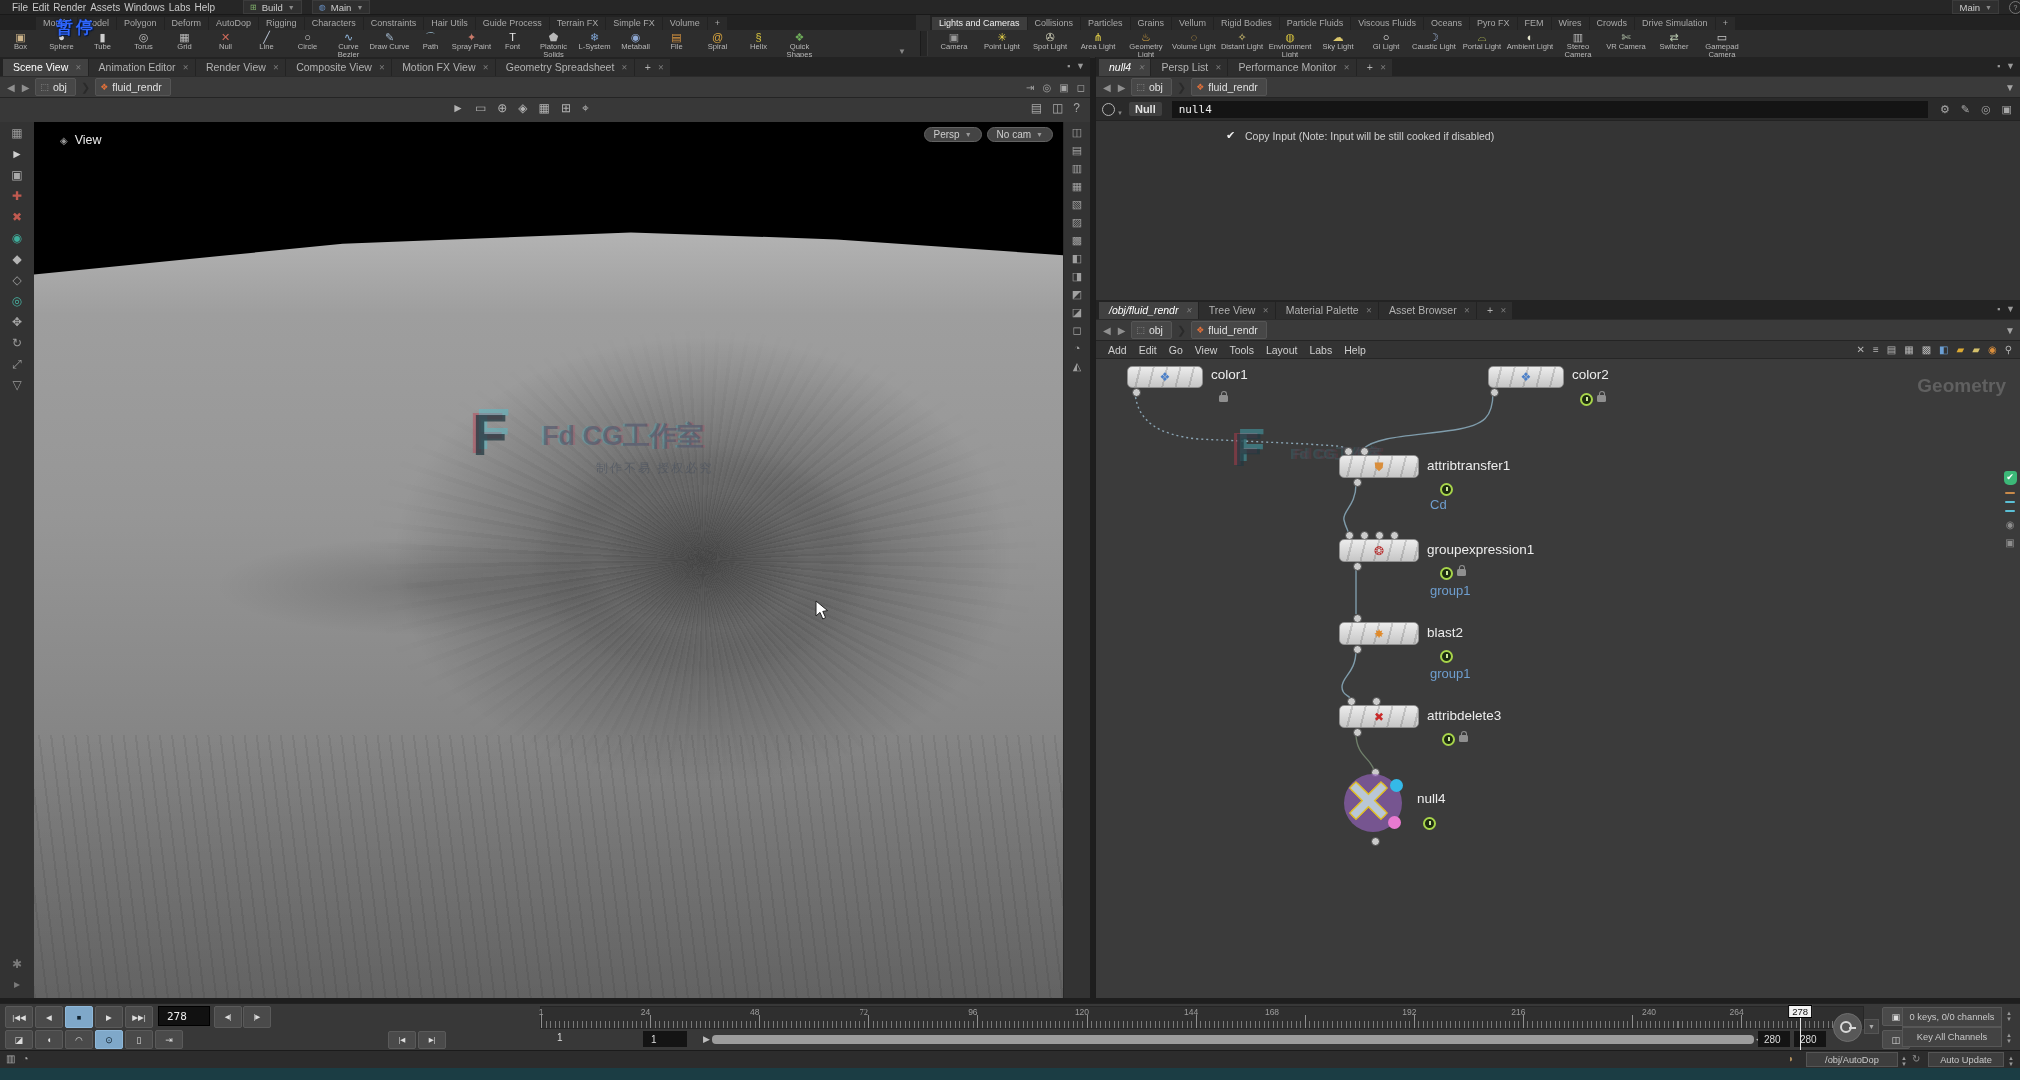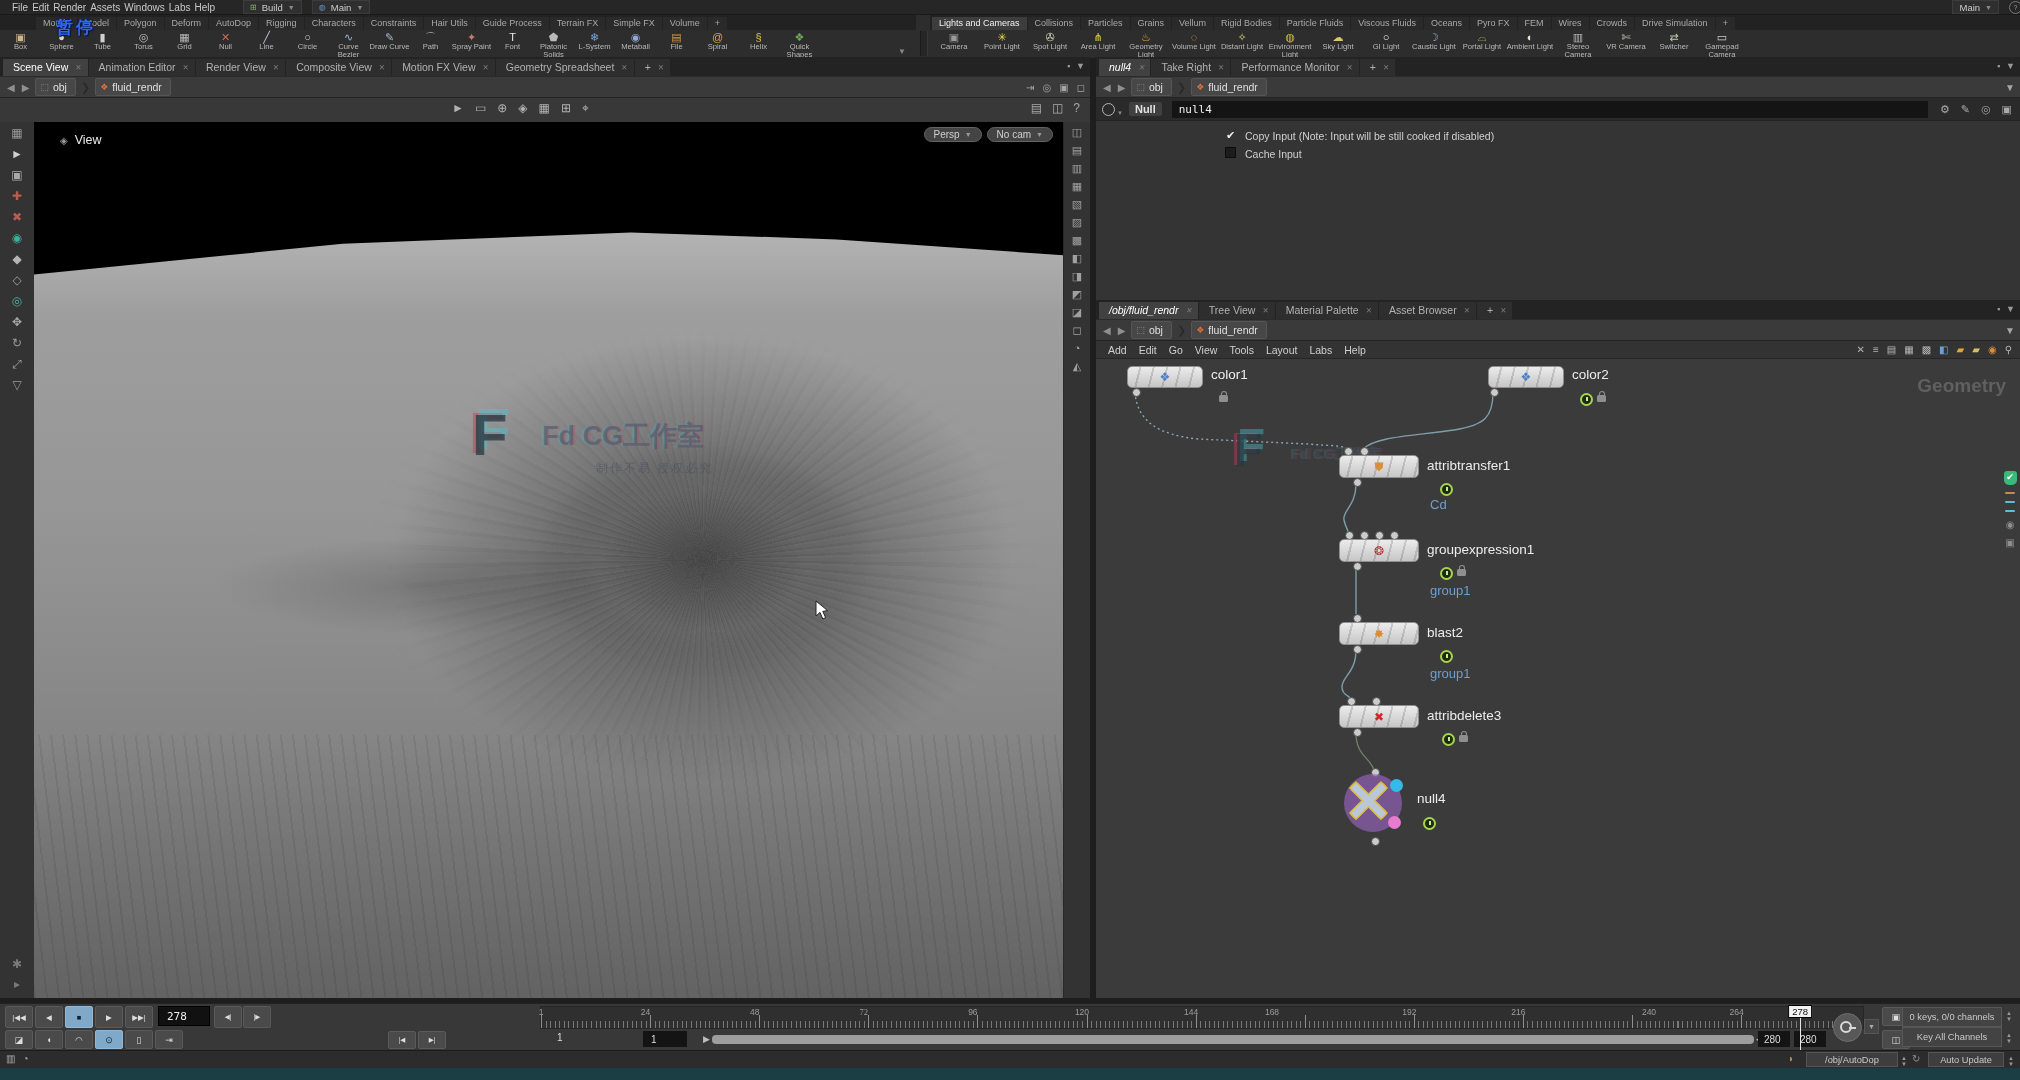--- a/index.html
+++ b/index.html
@@ -602,21 +602,21 @@
   <div id="right-col">
 
     <div id="params-pane">
       <div class="tabrow">
         <div style="display:flex;align-items:flex-end">
             <span class="ptab active" style="font-style: italic;">
             <span>null4</span>
               <span class="tclose">✕</span>
           </span>
             <span class="ptab">
-            <span>Take Right</span>
+            <span>Persp List</span>
               <span class="tclose">✕</span>
           </span>
             <span class="ptab">
             <span>Performance Monitor</span>
               <span class="tclose">✕</span>
           </span>
             <span class="ptab">
             <span>+</span>
               <span class="tclose">✕</span>
           </span>
@@ -651,24 +651,20 @@
             <span class="hico">⚙</span>
             <span class="hico">✎</span>
             <span class="hico">◎</span>
             <span class="hico">▣</span>
           </span>
       </div>
       <div id="pbody">
           <div class="prow">
           <span class="chk">✔</span>
           <span>Copy Input (Note: Input will be still cooked if disabled)</span>
-        </div>
-          <div class="prow">
-          <span class="chk"><span class="box"></span></span>
-          <span>Cache Input</span>
         </div>
         </div>
     </div>
 
     <div id="network-pane">
       <div class="tabrow">
         <div style="display:flex;align-items:flex-end">
             <span class="ptab active" style="font-style: italic;">
             <span>/obj/fluid_rendr</span>
               <span class="tclose">✕</span>

